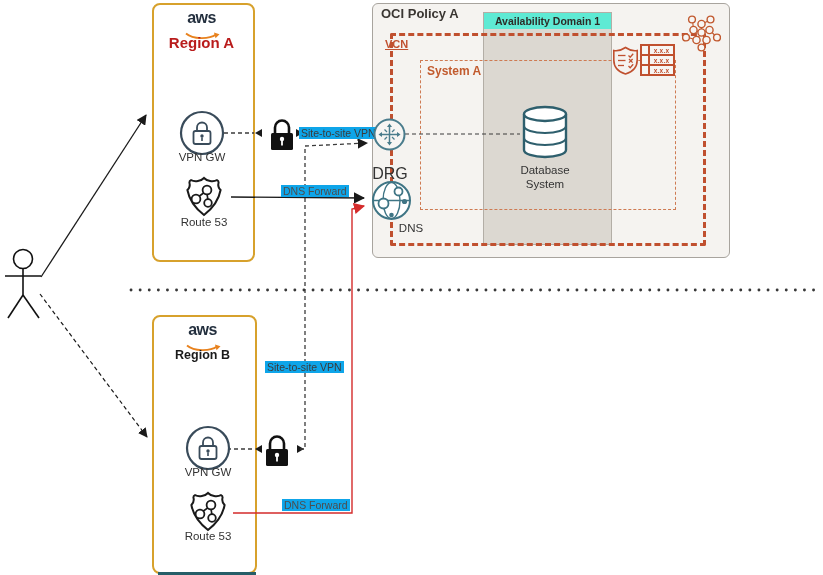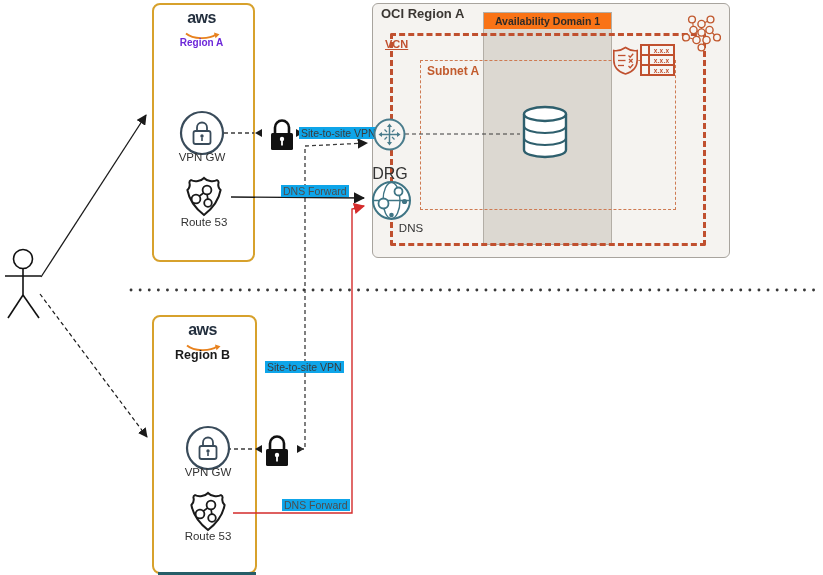--- a/index.html
+++ b/index.html
@@ -6,57 +6,57 @@
   #canvas{position:relative;width:823px;height:575px;background:#ffffff;overflow:hidden;
           font-family:"Liberation Sans",sans-serif;color:#333;}
   .abs{position:absolute;}
   .lbl{font-size:11px;line-height:12px;color:#333;white-space:nowrap;}
   .ctr{text-align:center;}
   .bold{font-weight:bold;}
   .onLine{background:#0ea5e9;padding:0 2px;}
   .awsbox{border:2px solid #D7A12C;border-radius:8px;background:#fff;}
   .ocibox{background:#F5F3F0;border:1px solid #A8A49E;border-radius:6px;}
   .adband{background:#DCD8D1;border:1px solid #B3AEA6;}
-  .adtitle{background:#f97316;height:16px;font-size:10.5px;font-weight:bold;color:#2E2B27;
+  .adtitle{background:#5eead4;height:16px;font-size:10.5px;font-weight:bold;color:#2E2B27;
            text-align:center;line-height:16px;}
   .vcnrect{border:3px dashed #C0502F;border-radius:2px;}
   .subrect{border:1.5px dashed #CE7A52;}
   .rt-table{display:grid;grid-template-columns:8px 1fr;grid-auto-rows:1fr;
             border:1.3px solid #C0502F;background:#F7F5F3;}
   .rt-cell{border:0.6px solid #C0502F;display:flex;align-items:center;justify-content:center;
            font-size:6.5px;font-weight:bold;color:#C0502F;letter-spacing:0.2px;}
   .awslogo{font-weight:bold;font-size:16px;color:#232F3E;letter-spacing:-0.5px;line-height:15px;}
 </style>
 </head>
 <body>
 
 <div id="canvas">
 
   <div class="abs ocibox" style="left:372px;top:3px;width:356px;height:253px;"></div>
-  <div class="abs lbl bold" style="left:381px;top:8px;font-size:13px;color:#3A3632;">OCI Region A</div>
+  <div class="abs lbl bold" style="left:381px;top:8px;font-size:13px;color:#3A3632;">OCI Policy A</div>
 
   <div class="abs adband" style="left:483px;top:12px;width:127px;height:231px;">
     <div class="adtitle">Availability Domain 1</div>
   </div>
 
   <div class="abs vcnrect" style="left:390px;top:33px;width:310px;height:207px;"></div>
   <div class="abs lbl bold" style="left:385px;top:38px;font-size:11px;color:#C0502F;text-decoration:underline;">VCN</div>
 
   <div class="abs subrect" style="left:420px;top:60px;width:254px;height:148px;"></div>
-  <div class="abs lbl bold" style="left:427px;top:65px;font-size:12px;color:#C25B2E;">Subnet A</div>
+  <div class="abs lbl bold" style="left:427px;top:65px;font-size:12px;color:#C25B2E;">System A</div>
 
   <div class="abs awsbox" style="left:152px;top:3px;width:99px;height:255px;"></div>
   <div class="abs ctr" style="left:152px;top:9px;width:99px;">
     <span class="awslogo">aws</span><br>
     <svg width="36" height="9" style="margin-top:-4px;">
       <path d="M2,1.5 C9,7.5 25,7.5 32,2.5" stroke="#E8821E" stroke-width="1.8" fill="none"></path>
       <polygon points="30,0.5 35.5,2.3 31.5,6.2" fill="#E8821E"></polygon>
     </svg>
   </div>
-  <div class="abs lbl bold ctr" style="left:152px;top:37px;width:99px;font-size:10px;color:#6d28d9;">Region A</div>
+  <div class="abs lbl bold ctr" style="left:152px;top:37px;width:99px;font-size:15px;color:#b91c1c;">Region A</div>
 
   <div class="abs awsbox" style="left:152px;top:315px;width:101px;height:255px;"></div>
   <div class="abs ctr" style="left:152px;top:321px;width:101px;">
     <span class="awslogo">aws</span><br>
     <svg width="36" height="9" style="margin-top:-4px;">
       <path d="M2,1.5 C9,7.5 25,7.5 32,2.5" stroke="#E8821E" stroke-width="1.8" fill="none"></path>
       <polygon points="30,0.5 35.5,2.3 31.5,6.2" fill="#E8821E"></polygon>
     </svg>
   </div>
   <div class="abs lbl bold ctr" style="left:152px;top:349px;width:101px;font-size:12.5px;color:#1a1a1a;text-align:center;">Region B</div>
@@ -186,20 +186,24 @@
     <circle cx="20.5" cy="35" r="2.3" fill="#3F7585"></circle>
   </svg>
   <div class="abs lbl ctr" style="left:373px;top:222px;width:38px;font-size:11.5px;padding-left:19px;">DNS</div>
 
   <svg class="abs" style="left:521px;top:104px;" width="48" height="56">
     <path d="M3,10 V46 a21,7 0 0 0 42,0 V10" stroke="#2E5F6D" stroke-width="2.4" fill="#fff"></path>
     <path d="M3,22 a21,7 0 0 0 42,0" stroke="#2E5F6D" stroke-width="2" fill="none"></path>
     <path d="M3,34 a21,7 0 0 0 42,0" stroke="#2E5F6D" stroke-width="2" fill="none"></path>
     <ellipse cx="24" cy="10" rx="21" ry="7" stroke="#2E5F6D" stroke-width="2.4" fill="#fff"></ellipse>
   </svg>
+  <div class="abs lbl ctr" style="left:503px;top:163px;width:84px;font-size:11.5px;line-height:14px;">
+    <span>Database</span><br>
+    <span>System</span>
+  </div>
 
   <svg class="abs" style="left:612px;top:46px;" width="27" height="29">
     <path d="M13.5,1.5 C10,4 5,5 1.8,4.5 V14 C1.8,20.7 6,25.8 13.5,28 C21,25.8 25.2,20.7 25.2,14 V4.5 C22,5 17,4 13.5,1.5 Z" stroke="#C0502F" stroke-width="1.6" fill="#F5F3F0"></path>
     <line x1="6" y1="9.5" x2="13.5" y2="9.5" stroke="#C0502F" stroke-width="1.3"></line>
     <line x1="6" y1="14.5" x2="13.5" y2="14.5" stroke="#C0502F" stroke-width="1.3"></line>
     <line x1="6" y1="19.5" x2="12" y2="19.5" stroke="#C0502F" stroke-width="1.3"></line>
     <path d="M16.5,9.5 l1.7,1.7 l3,-3.4" stroke="#C0502F" stroke-width="1.3" fill="none"></path>
     <path d="M17,13 l3.6,3.6 M20.6,13 l-3.6,3.6" stroke="#C0502F" stroke-width="1.3" fill="none"></path>
     <path d="M16.5,20 l1.7,1.7 l3,-3.4" stroke="#C0502F" stroke-width="1.3" fill="none"></path>
   </svg>

